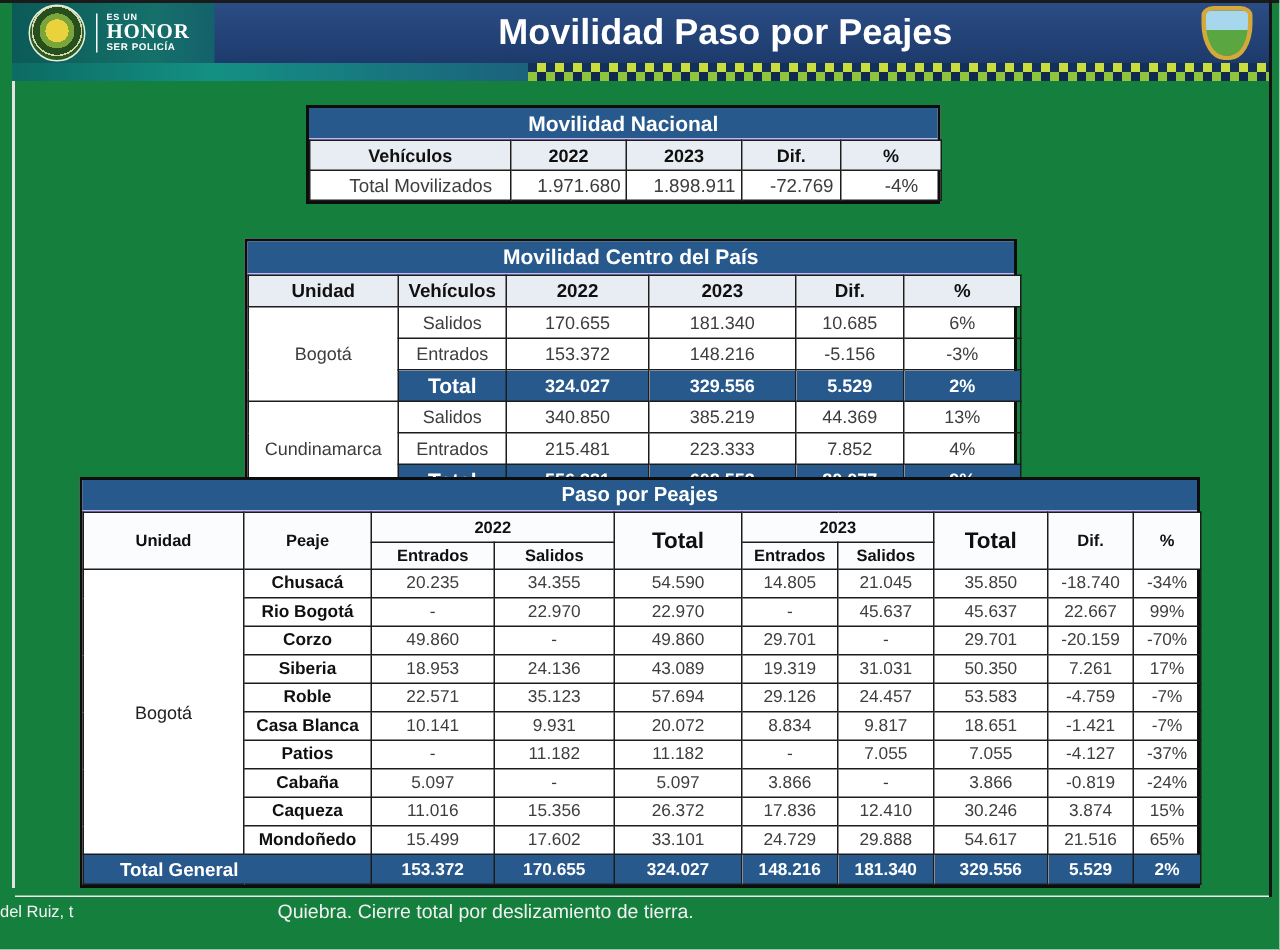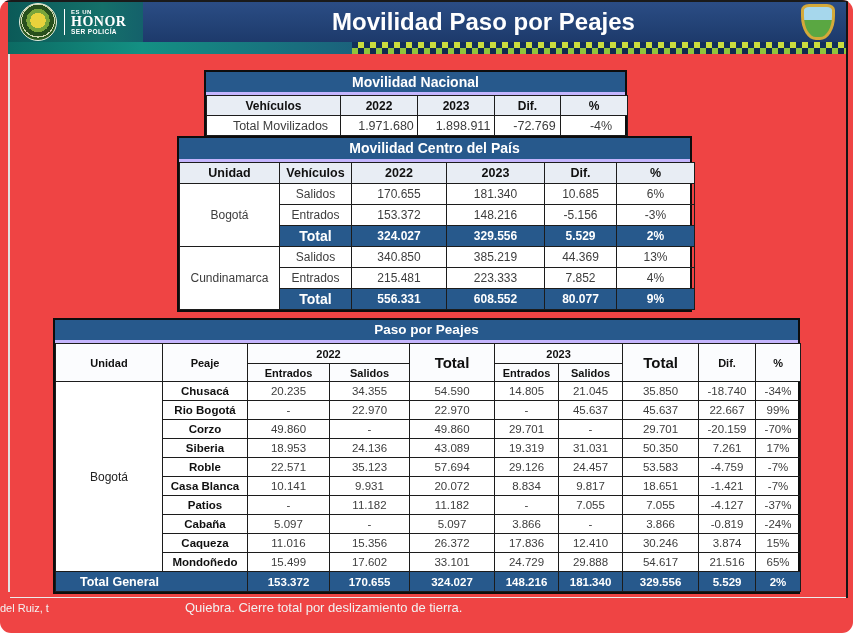--- a/index.html
+++ b/index.html
@@ -1,17 +1,17 @@
 <!DOCTYPE html>
 <html><head>
 <meta charset="utf-8">
 <style>
   html,body{margin:0;padding:0;background:#fff;}
-  #page{position:relative;width:853px;height:633px;background:#ef4444;overflow:hidden;
-        font-family:"Liberation Sans",sans-serif;border-radius:11px;}
+  #page{position:relative;width:853px;height:633px;background:#15803d;overflow:hidden;
+        font-family:"Liberation Sans",sans-serif;}
   
   .top-line{position:absolute;left:0;top:0;width:100%;height:2px;background:#1a1a1a;}
   .left-line{position:absolute;left:8px;top:54px;width:2px;height:538px;background:#e3e3e3;}
   .right-line{position:absolute;left:846px;top:0;width:2px;height:598px;background:#141414;}
   .bottom-line{position:absolute;left:10px;top:597px;width:836px;height:1px;background:#ececec;}
 
   
   .hdr{position:absolute;left:8px;top:2px;width:838px;height:40px;display:flex;align-items:stretch;
        background:linear-gradient(180deg,#2b4d85,#1d3a6b);}
   .teal{width:135px;display:flex;align-items:center;flex:0 0 auto;
@@ -33,35 +33,35 @@
   
   .strip{position:absolute;left:8px;top:42px;width:838px;height:12px;
          background:linear-gradient(90deg,#0c6b63 0%,#149083 16%,#1b607c 42%,#16305e 65%,#16305e 100%);}
   .checkers{position:absolute;left:41%;right:0;top:0;bottom:0;
          background:repeating-conic-gradient(#cadd3e 0% 25%,#0f2a4e 25% 50%,#8fc43c 50% 75%,#12305a 75% 100%);
          background-size:12px 12px;}
 
   
   .tblwrap{position:absolute;border:2px solid #0d0d0d;background:#fff;box-sizing:border-box;}
   .title-bar{background:#27598c;color:#fff;font-weight:bold;text-align:center;
-             border-bottom:3px solid #c4b5fd;}
+             border-bottom:1px solid #c4b5fd;}
   table{border-collapse:collapse;table-layout:fixed;width:100%;}
   td,th{border:1px solid #1c1c1c;text-align:center;vertical-align:middle;
         padding:0 2px;overflow:hidden;white-space:nowrap;}
   .colhead{background:#e8edf4;color:#101010;font-weight:bold;}
   .num{color:#3d3d3d;font-weight:normal;}
   .total-cell{background:#27598c;color:#ffffff;font-weight:bold;}
 
   
   #t1{left:204px;top:70px;width:423px;}
   #t1 .title-bar{font-size:14px;height:20px;line-height:20px;}
   #t1 th{height:19px;font-size:12px;}
   #t1 td{height:19px;font-size:12.5px;padding-left:16px;}
   
-  #t2{left:163px;top:136px;width:515px;margin-left:14px;}
+  #t2{left:163px;top:159px;width:515px;}
   #t2 .title-bar{font-size:14px;height:21px;line-height:21px;}
   #t2 th{height:20px;font-size:12.5px;}
   #t2 td{height:20px;font-size:12px;}
   #t2 .total-lbl{font-size:14px;}
   
   #t3{left:53px;top:318px;width:747px;}
   #t3 .title-bar{font-size:13.5px;height:20px;line-height:20px;}
   #t3 th{font-size:11px;background:#fbfcfe;color:#101010;}
   #t3 th.big{font-size:15px;}
   #t3 td{height:18px;font-size:11.5px;}

